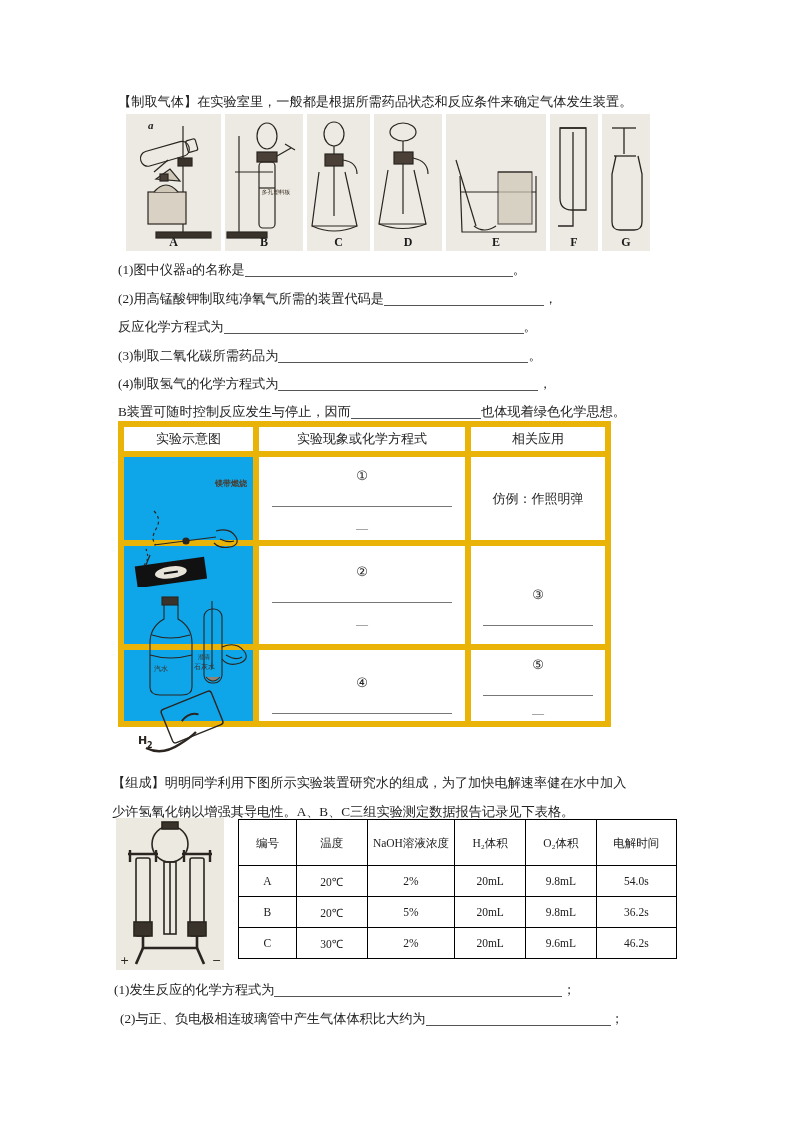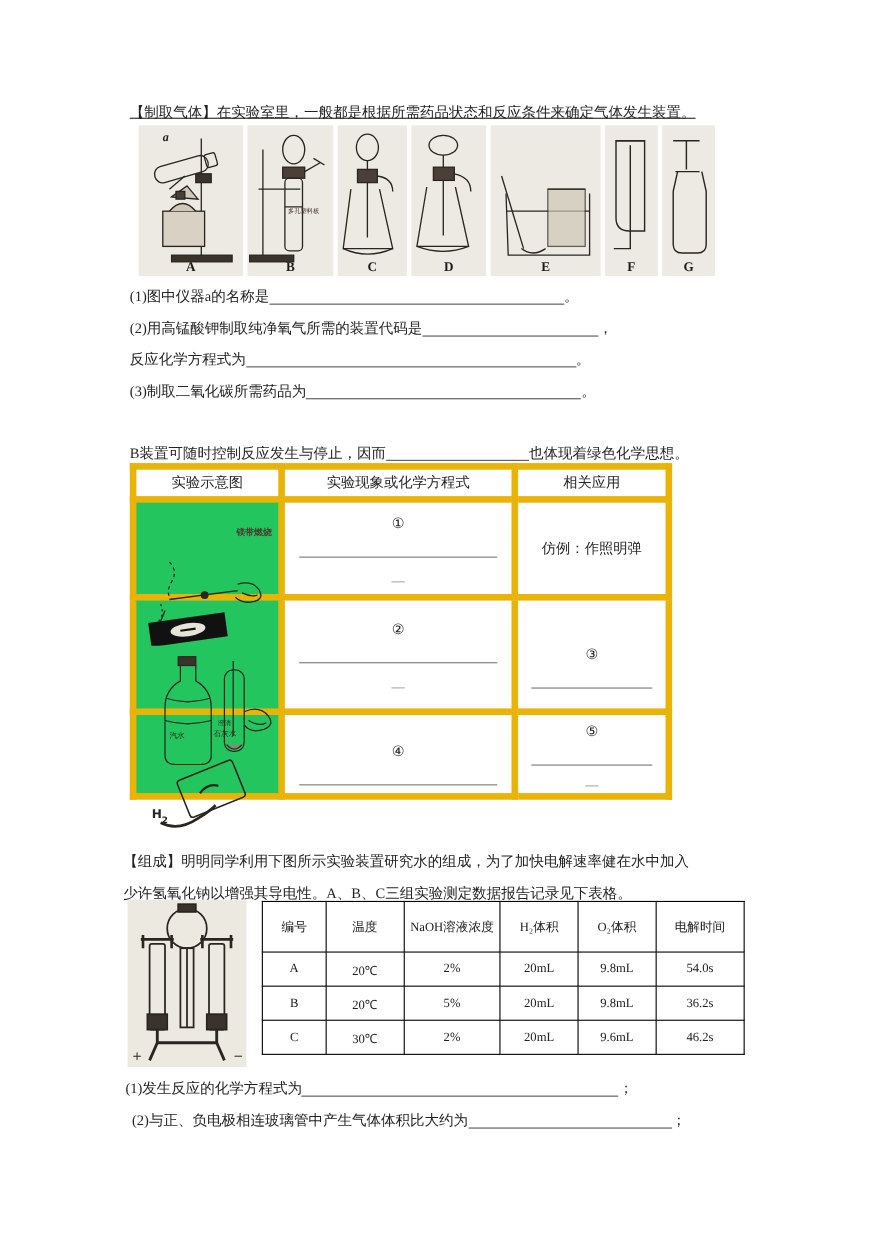--- a/index.html
+++ b/index.html
@@ -78,21 +78,21 @@
     vertical-align: middle;
     text-align: center;
     padding: 0;
     color: #242424;
   }
   .tbl1 thead td { height: 30px; }
   .c-img  { width: 135px; }
   .c-phen { width: 212px; }
   .c-app  { width: 140px; }
   .imgcell {
-    background: #22c55e;
+    background: #0ea5e9;
     padding: 0; height: 100%; margin-top: 16px;
   }
   .cell-inner {
     position: relative;
     height: 100%;
     display: flex;
     flex-direction: column;
     align-items: center;
     justify-content: flex-start;
   }
@@ -148,21 +148,21 @@
     color: #8a8a8a;
     font-family: "DejaVu Sans", "Liberation Sans", sans-serif;
     letter-spacing: 0.3px;
   }
 </style>
 </head>
 <body>
 
 <div class="page">
 
-  <div class="ln" style="left:118px; top:93px;text-decoration:underline;">【制取气体】在实验室里，一般都是根据所需药品状态和反应条件来确定气体发生装置。</div>
+  <div class="ln" style="left:118px; top:93px;">【制取气体】在实验室里，一般都是根据所需药品状态和反应条件来确定气体发生装置。</div>
 
   <div class="app-strip">
 
     <div class="app-cell" style="width:95px;height:137px;">
       <svg width="95" height="137" viewBox="0 0 95 137">
         <g stroke="#2a2520" fill="none" stroke-width="1.2">
           <line x1="57" y1="12" x2="57" y2="120"></line>
           <rect x="30" y="118" width="55" height="6" fill="#3a332b"></rect>
           <rect x="52" y="44" width="14" height="8" fill="#3a332b"></rect>
           <g transform="rotate(-16 40 40)">
@@ -279,20 +279,23 @@
   </div>
 
   <div class="ln" style="left:118px; top:318px;">
     <span>反应化学方程式为</span><span class="blank" style="width:300px"></span><span>。</span>
   </div>
 
   <div class="ln" style="left:118px; top:347px;">
     <span>(3)</span><span>制取二氧化碳所需药品为</span><span class="blank" style="width:250px"></span><span>。</span>
   </div>
 
+  <div class="ln" style="left:118px; top:375px;">
+    <span>(4)</span><span>制取氢气的化学方程式为</span><span class="blank" style="width:260px"></span><span>，</span>
+  </div>
 
   <div class="ln" style="left:118px; top:403px;">
     <span>B装置可随时控制反应发生与停止，因而</span><span class="blank" style="width:130px"></span><span>也体现着绿色化学思想。</span>
   </div>
 
   <table class="tbl1">
     <thead>
       <tr>
         <td class="c-img">实验示意图</td>
         <td class="c-phen">实验现象或化学方程式</td>

